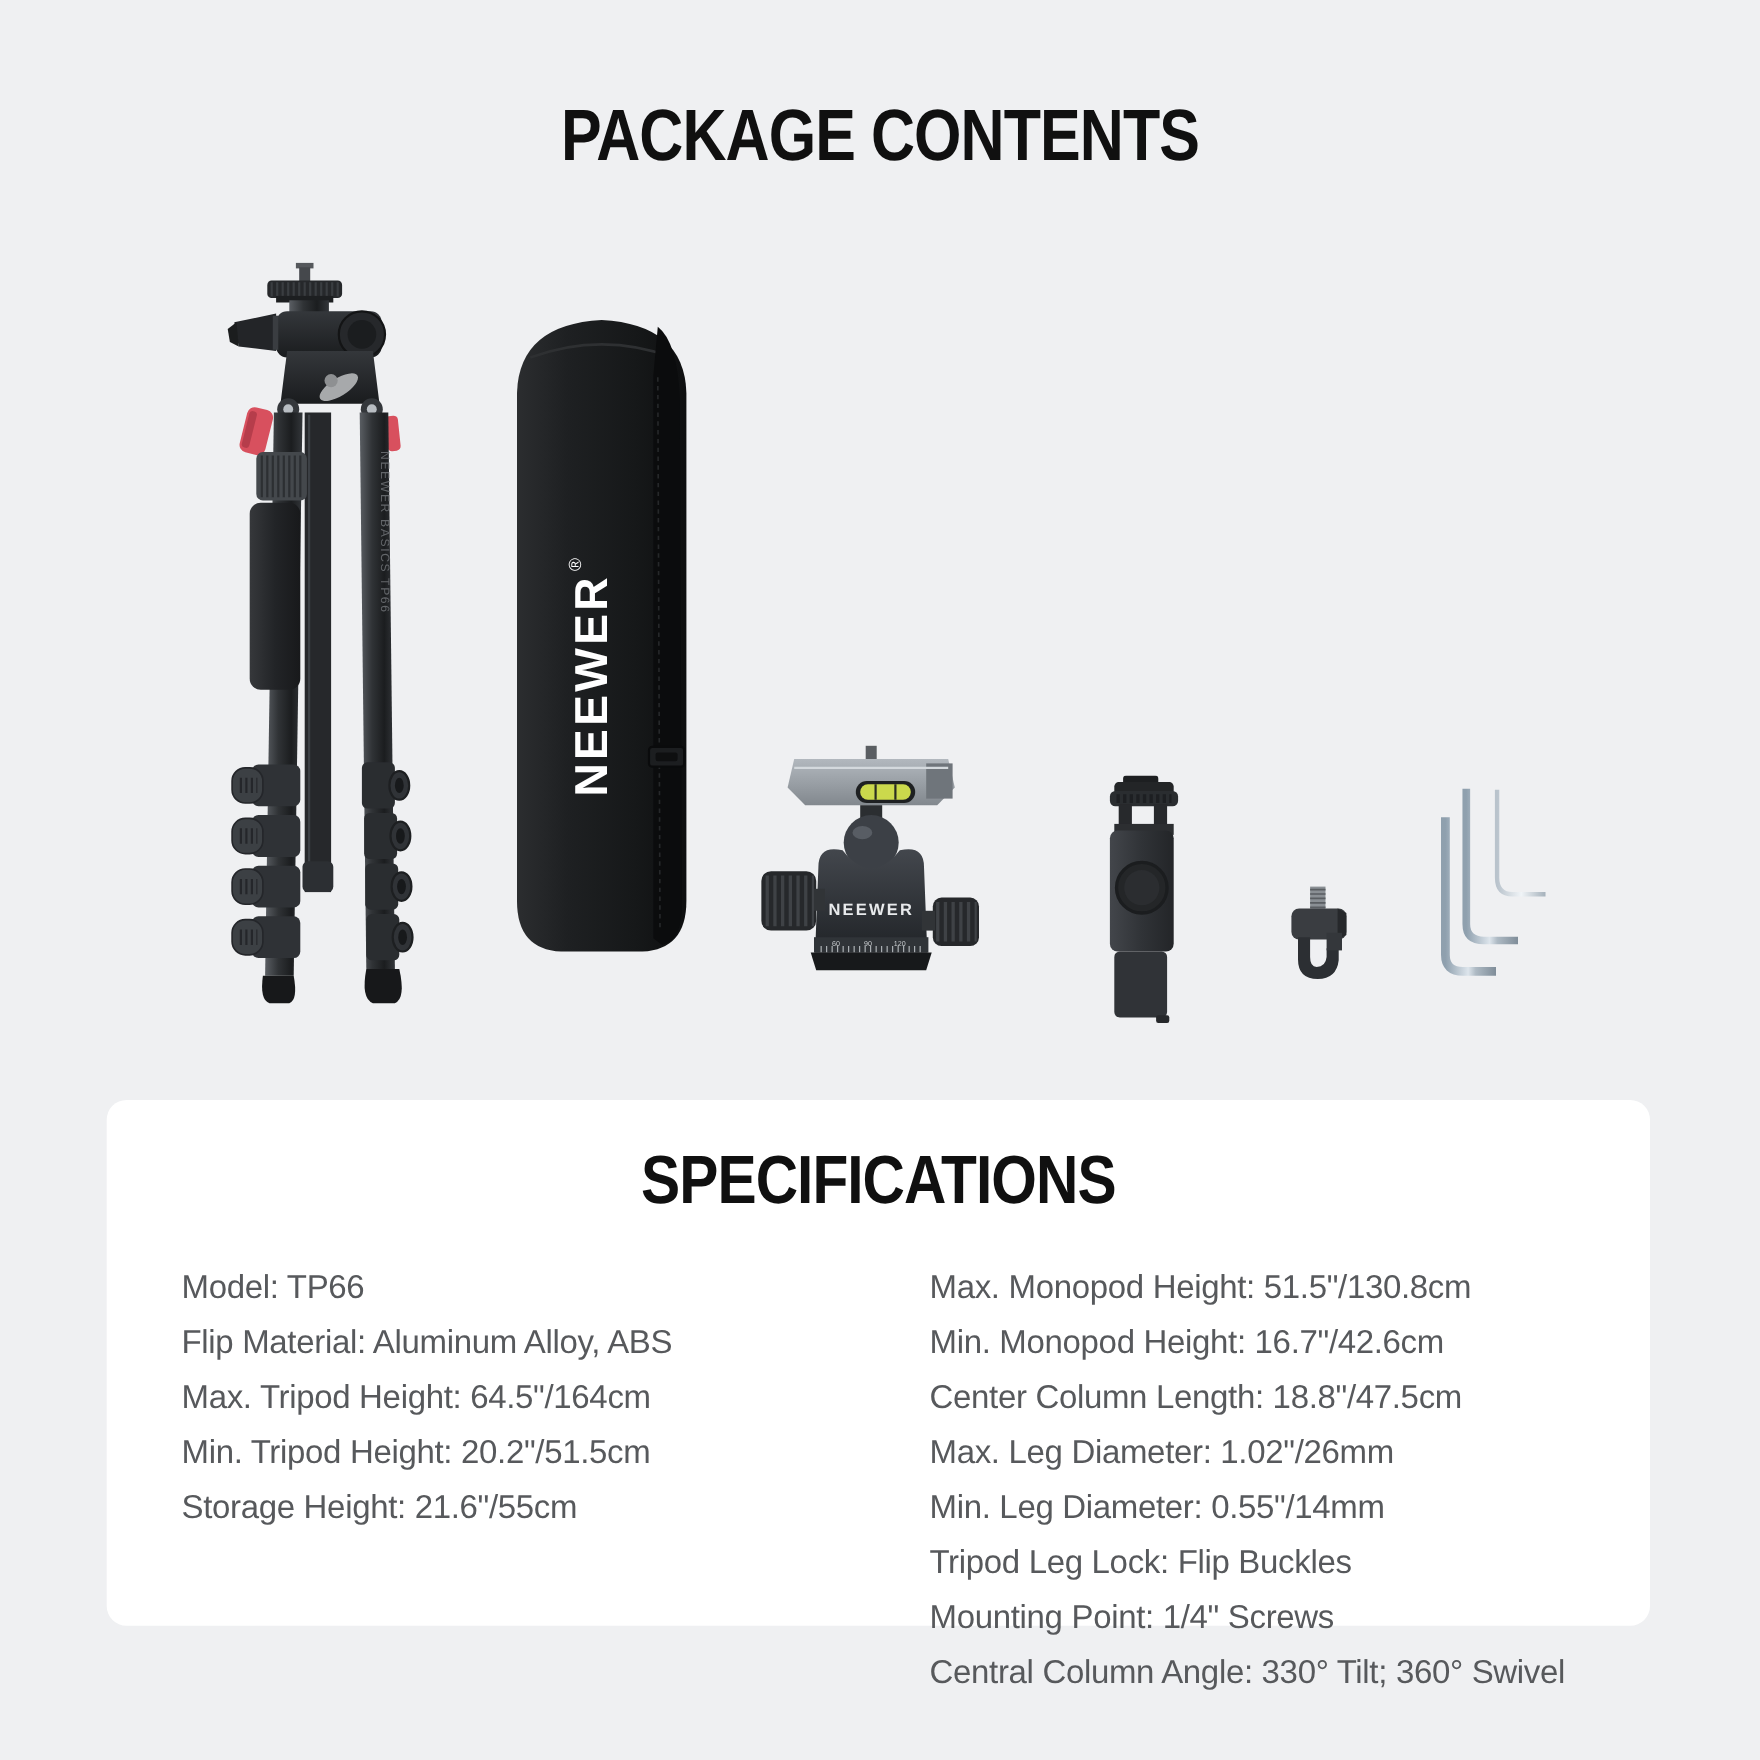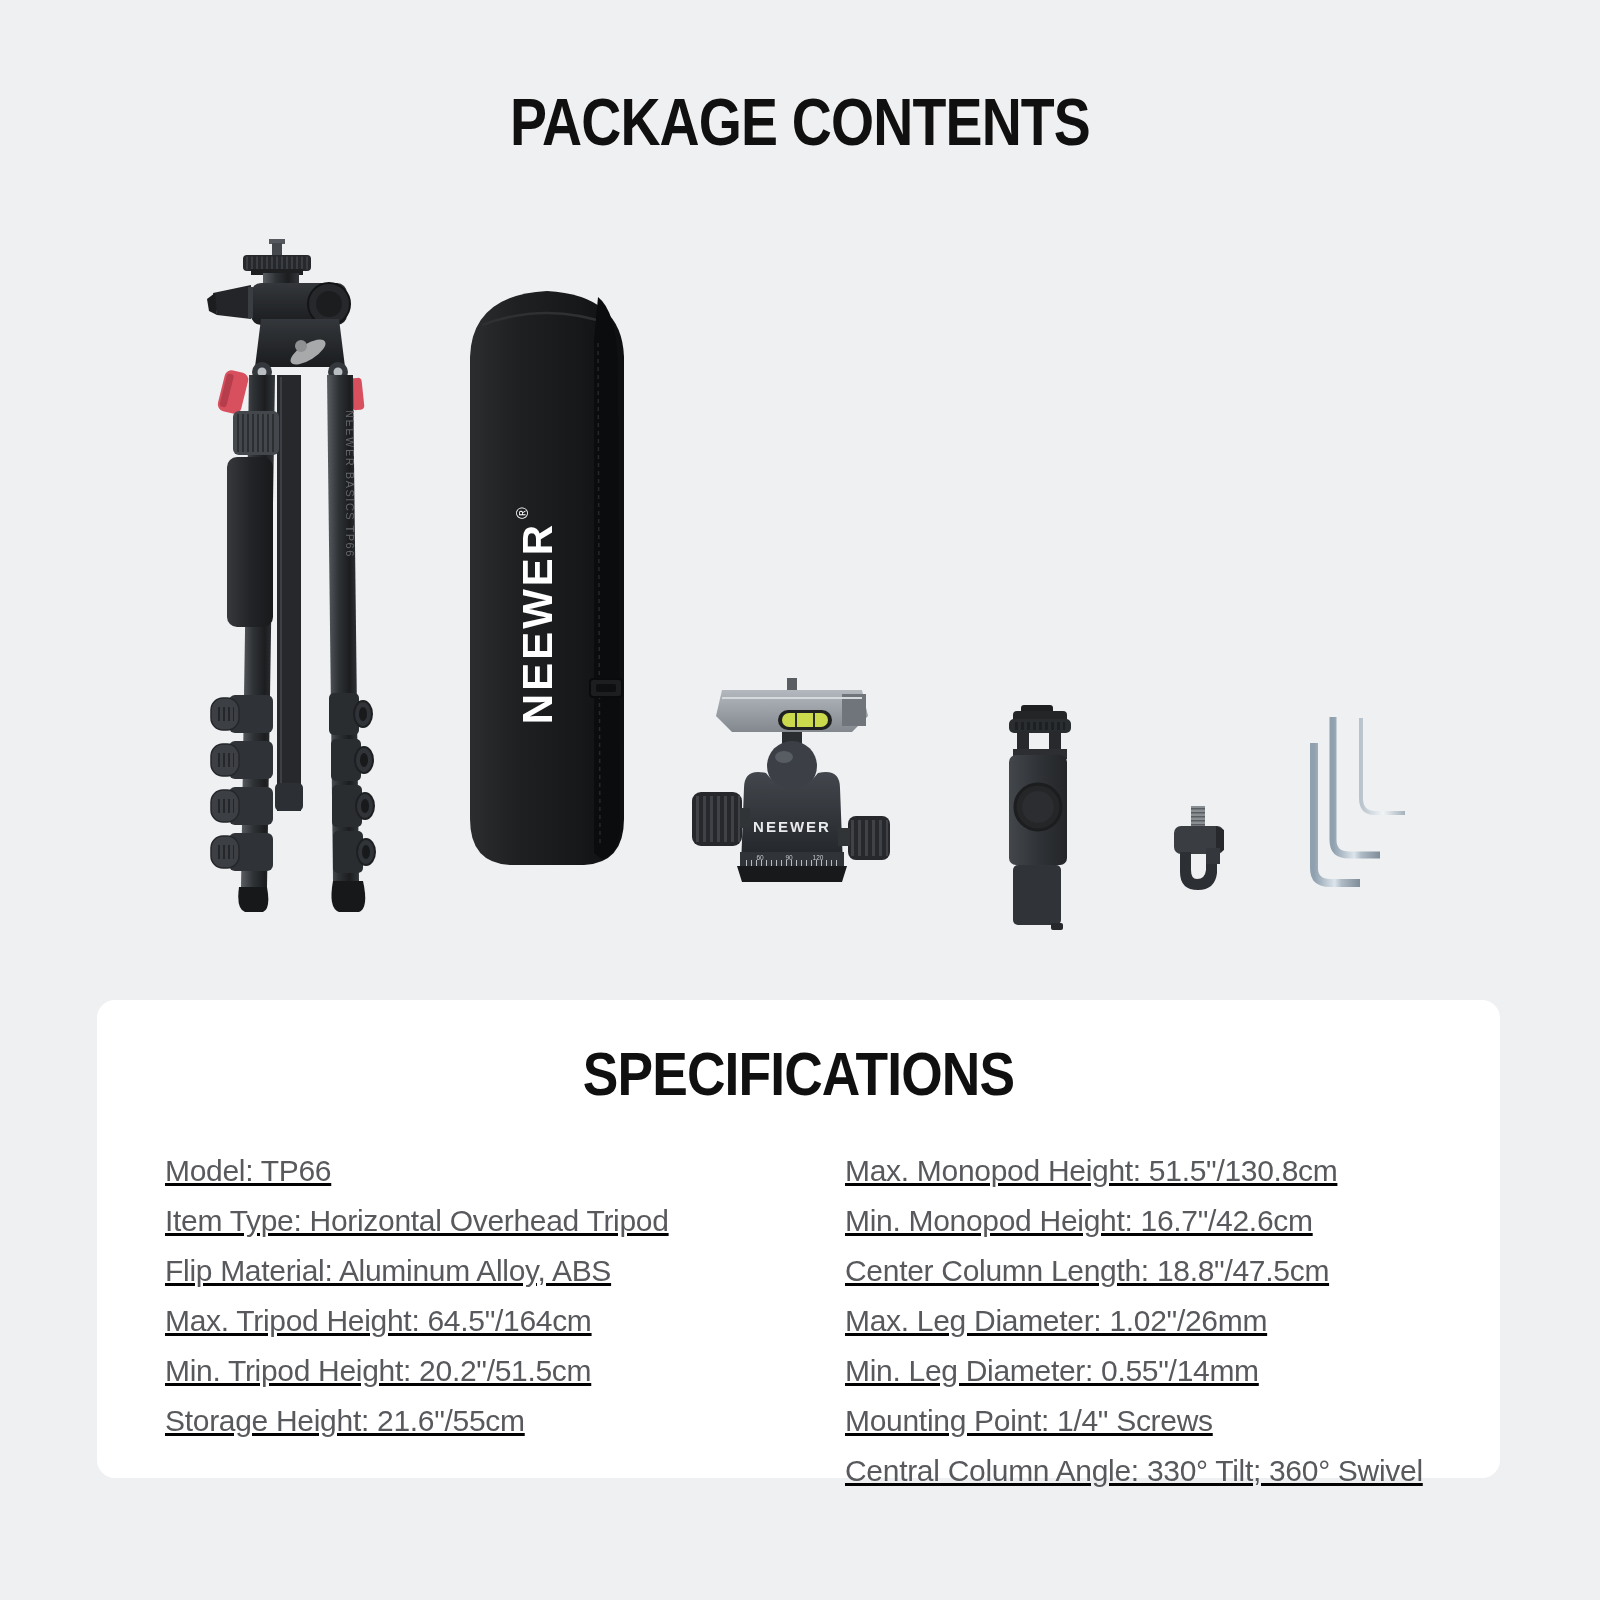--- a/index.html
+++ b/index.html
@@ -19,21 +19,21 @@
   .spec-card{
     position:absolute;left:97px;top:1000px;width:1403px;height:478px;
     background:#ffffff;border-radius:18px;
   }
   .spec-title{
     position:absolute;left:0;top:38px;width:1403px;margin:0;
     text-align:center;font-size:62px;font-weight:800;color:#101010;
     letter-spacing:-1px;transform:scaleX(0.86);transform-origin:center;
     white-space:nowrap;
   }
-  .spec-col{position:absolute;top:146px;text-decoration:underline;}
+  .spec-col{position:absolute;top:146px;}
   .spec-col.left{left:68px;width:650px;}
   .spec-col.right{left:748px;width:640px;}
   .spec-row{
     height:50px;line-height:50px;font-size:30px;color:#57595c;
     letter-spacing:-0.3px;white-space:nowrap;
   }
   svg{display:block;}
 </style>
 </head>
 <body>
@@ -270,29 +270,29 @@
     </svg>
   </div>
 
 </div>
 
 <div class="spec-card">
   <h2 class="spec-title">SPECIFICATIONS</h2>
 
   <div class="spec-col left">
     <div class="spec-row">Model: TP66</div>
-    <div class="spec-row">Item Type: Horizontal Overhead Tripod</div>
     <div class="spec-row">Flip Material: Aluminum Alloy, ABS</div>
     <div class="spec-row">Max. Tripod Height: 64.5"/164cm</div>
     <div class="spec-row">Min. Tripod Height: 20.2"/51.5cm</div>
     <div class="spec-row">Storage Height: 21.6"/55cm</div>
   </div>
 
   <div class="spec-col right">
     <div class="spec-row">Max. Monopod Height: 51.5"/130.8cm</div>
     <div class="spec-row">Min. Monopod Height: 16.7"/42.6cm</div>
     <div class="spec-row">Center Column Length: 18.8"/47.5cm</div>
     <div class="spec-row">Max. Leg Diameter: 1.02"/26mm</div>
     <div class="spec-row">Min. Leg Diameter: 0.55"/14mm</div>
+    <div class="spec-row">Tripod Leg Lock: Flip Buckles</div>
     <div class="spec-row">Mounting Point: 1/4" Screws</div>
     <div class="spec-row">Central Column Angle: 330° Tilt; 360° Swivel</div>
   </div>
 </div>
 
 </body></html>

